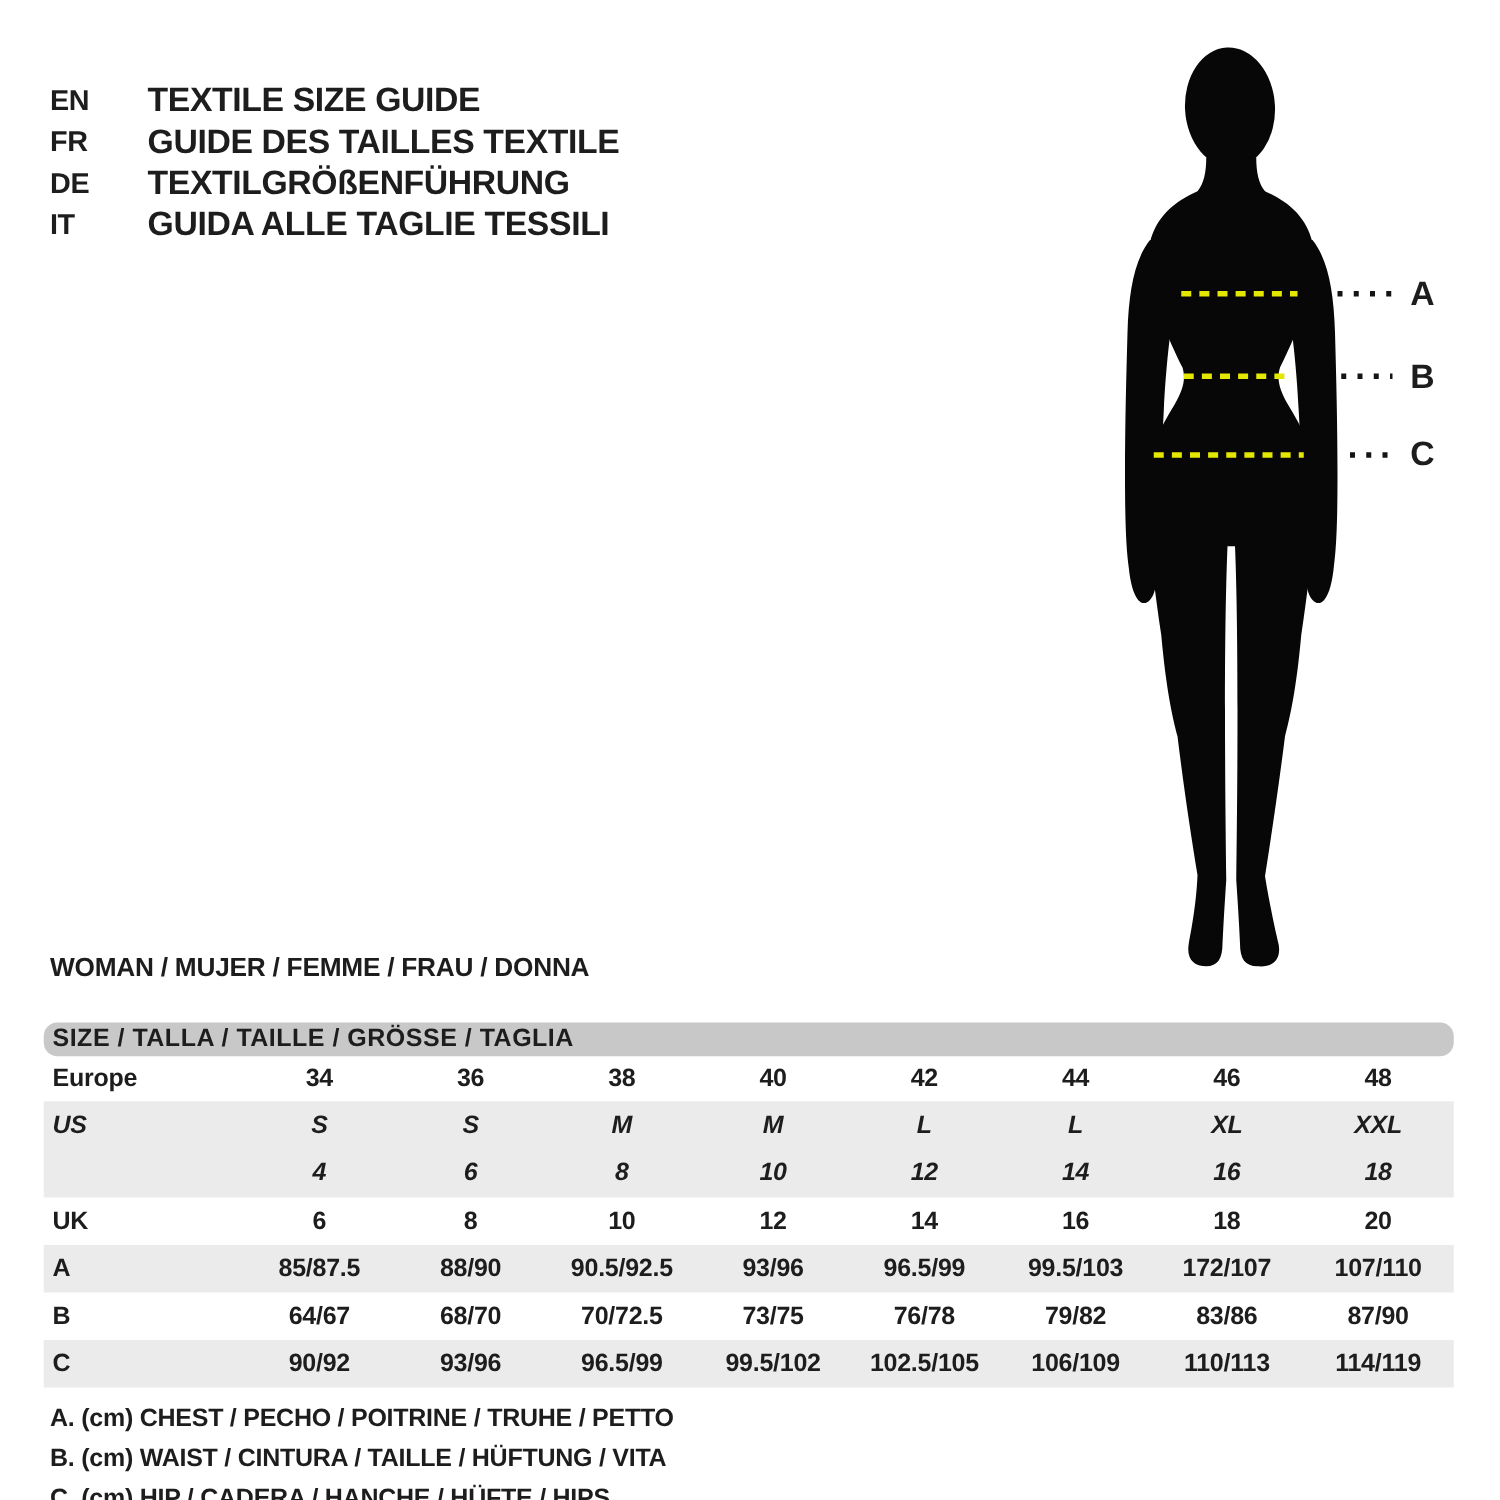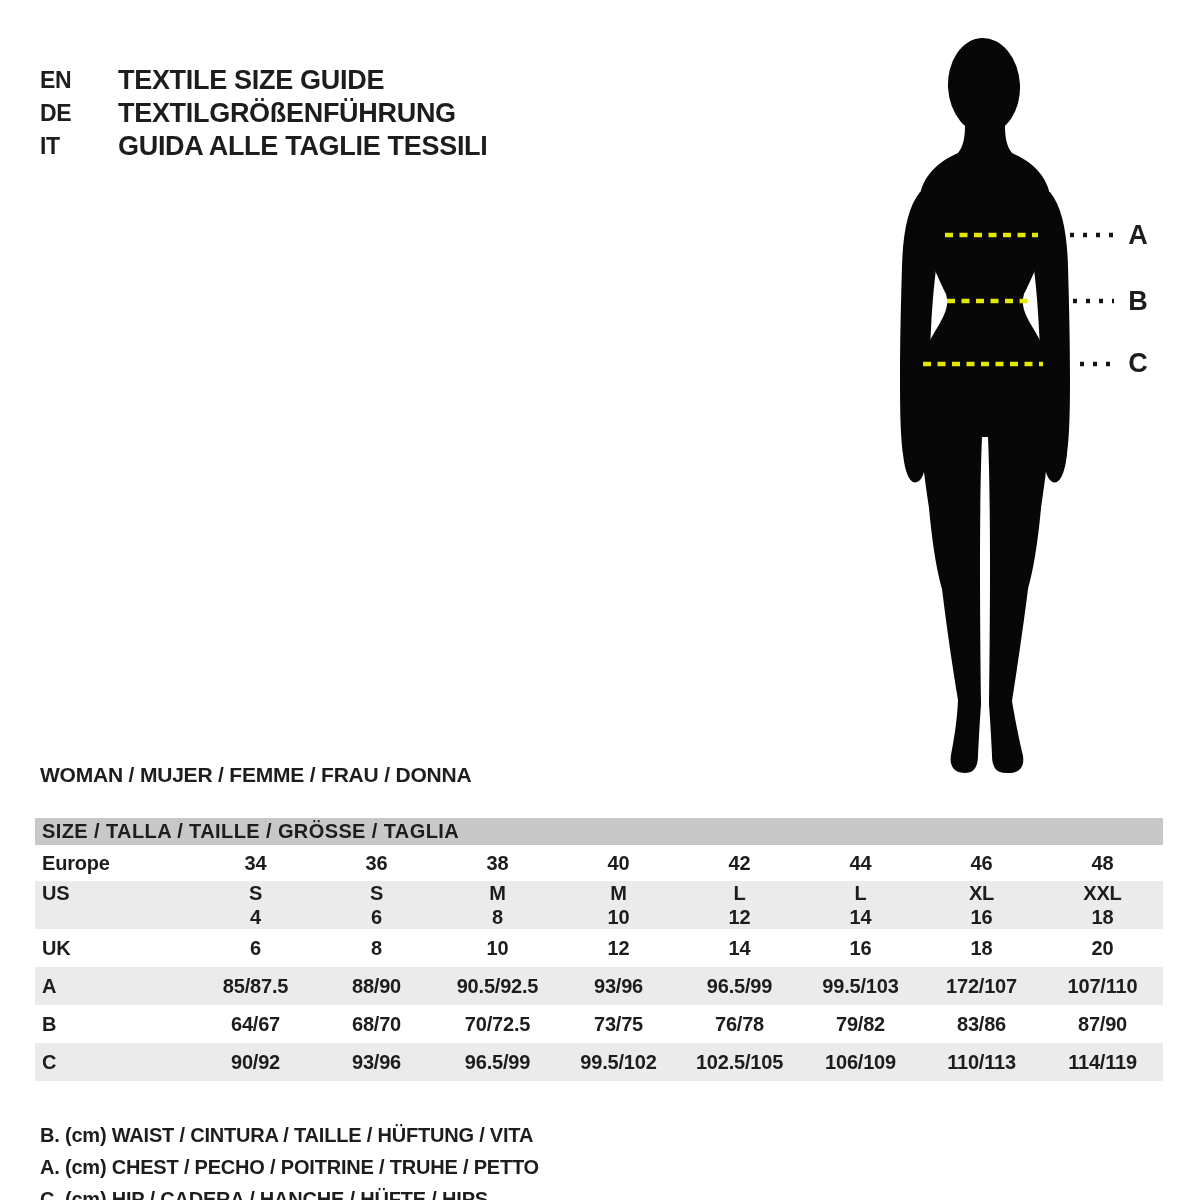--- a/index.html
+++ b/index.html
@@ -36,42 +36,46 @@
   }
   .measure-label.a{top:192px;}
   .measure-label.b{top:258px;}
   .measure-label.c{top:320px;}
   
   .section-title{position:absolute;left:40px;top:733px;margin:0;font-size:21px;letter-spacing:-0.2px;white-space:nowrap;}
   
   .size-table{position:absolute;left:35px;top:788px;width:1128px;}
   .table-header{
     height:27px;line-height:27px;background:var(--header_bar_bg);
-    padding-left:7px;font-size:20px;letter-spacing:0.4px;white-space:nowrap;
+    padding-left:7px;font-size:20px;letter-spacing:0.4px;white-space:nowrap;border-radius:11px;
   }
   .t-row-block{display:flex;flex-direction:column;justify-content:flex-start;height:38px;}
   .t-row-block.first{height:36px;}
-  .t-row-block.double{height:48px;}
+  .t-row-block.double{height:77px;font-style:italic;}
   .t-row-block.shaded{background:var(--row_shaded_bg);}
   .t-line{flex:1;display:grid;grid-template-columns:160px repeat(8,1fr);align-items:center;}
   .t-line .cell{text-align:center;font-size:20px;letter-spacing:-0.2px;}
   .t-line .label-cell{text-align:left;padding-left:7px;}
   
   .legend{position:absolute;left:40px;top:1089px;}
   .legend-line{height:32px;line-height:32px;font-size:20px;letter-spacing:-0.2px;white-space:nowrap;}
 </style>
 </head>
 <body>
 
 <div class="canvas">
 
   <section class="lang-block" id="lang-block">
       <div class="lang-row">
         <span class="lang-code">EN</span>
         <span class="lang-title">TEXTILE SIZE GUIDE</span>
+      </div>
+      <div class="lang-row">
+        <span class="lang-code">FR</span>
+        <span class="lang-title">GUIDE DES TAILLES TEXTILE</span>
       </div>
       <div class="lang-row">
         <span class="lang-code">DE</span>
         <span class="lang-title">TEXTILGRÖßENFÜHRUNG</span>
       </div>
       <div class="lang-row">
         <span class="lang-code">IT</span>
         <span class="lang-title">GUIDA ALLE TAGLIE TESSILI</span>
       </div>
     </section>
@@ -239,18 +243,18 @@
             <div class="cell">102.5/105</div>
             <div class="cell">106/109</div>
             <div class="cell">110/113</div>
             <div class="cell">114/119</div>
           </div>
         </div>
       </div>
   </div>
 
   <div class="legend" id="legend">
+      <div class="legend-line">A. (cm) CHEST / PECHO / POITRINE / TRUHE / PETTO</div>
       <div class="legend-line">B. (cm) WAIST / CINTURA / TAILLE / HÜFTUNG / VITA</div>
-      <div class="legend-line">A. (cm) CHEST / PECHO / POITRINE / TRUHE / PETTO</div>
       <div class="legend-line">C. (cm) HIP / CADERA / HANCHE / HÜFTE / HIPS</div>
     </div>
 
 </div>
 
 </body></html>

